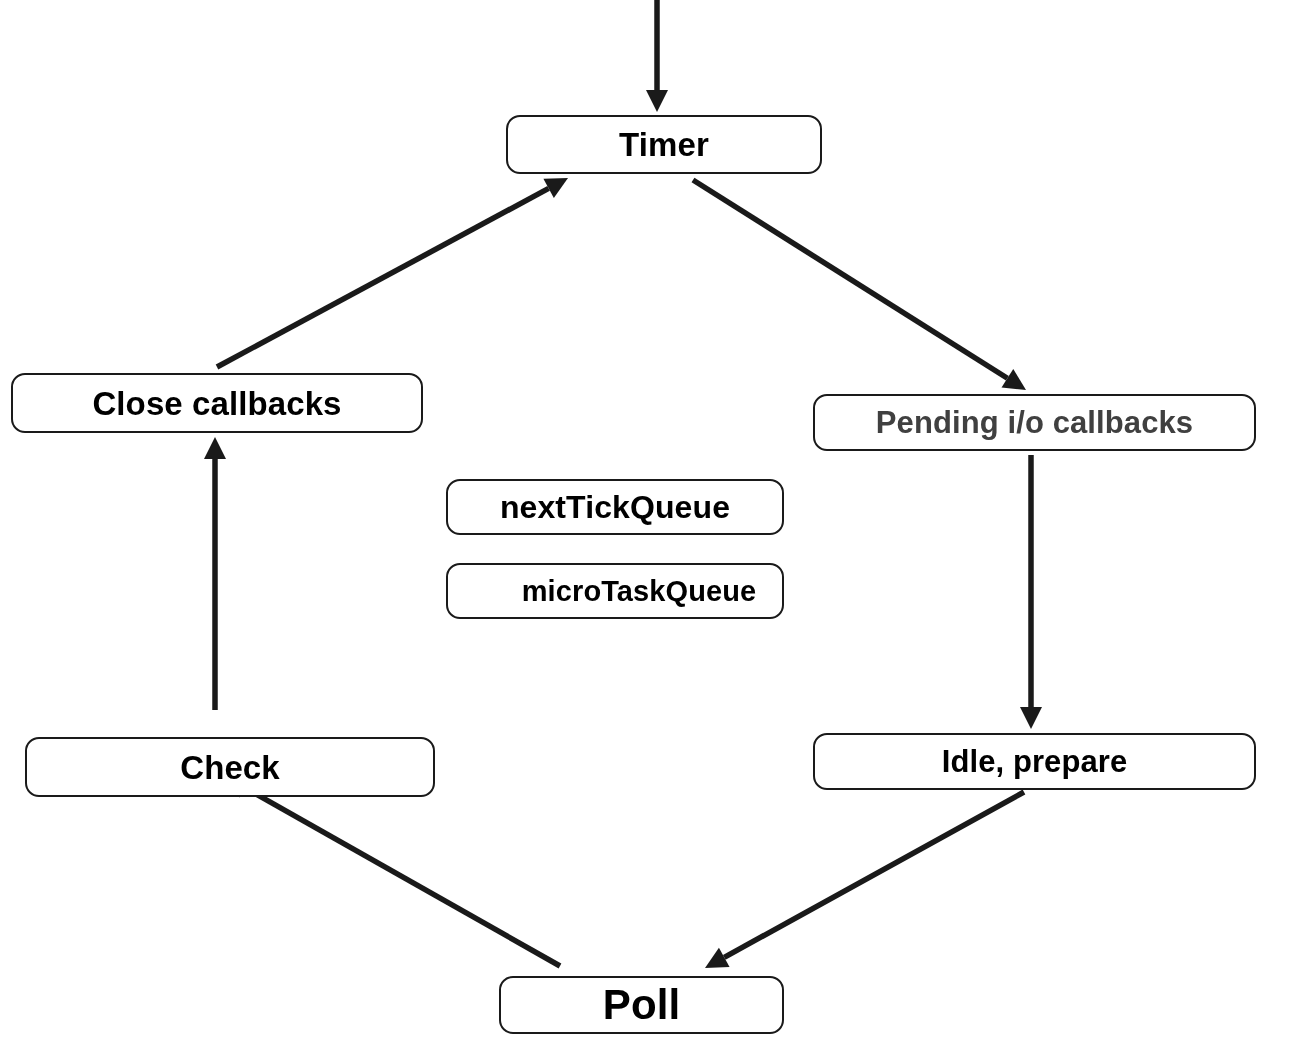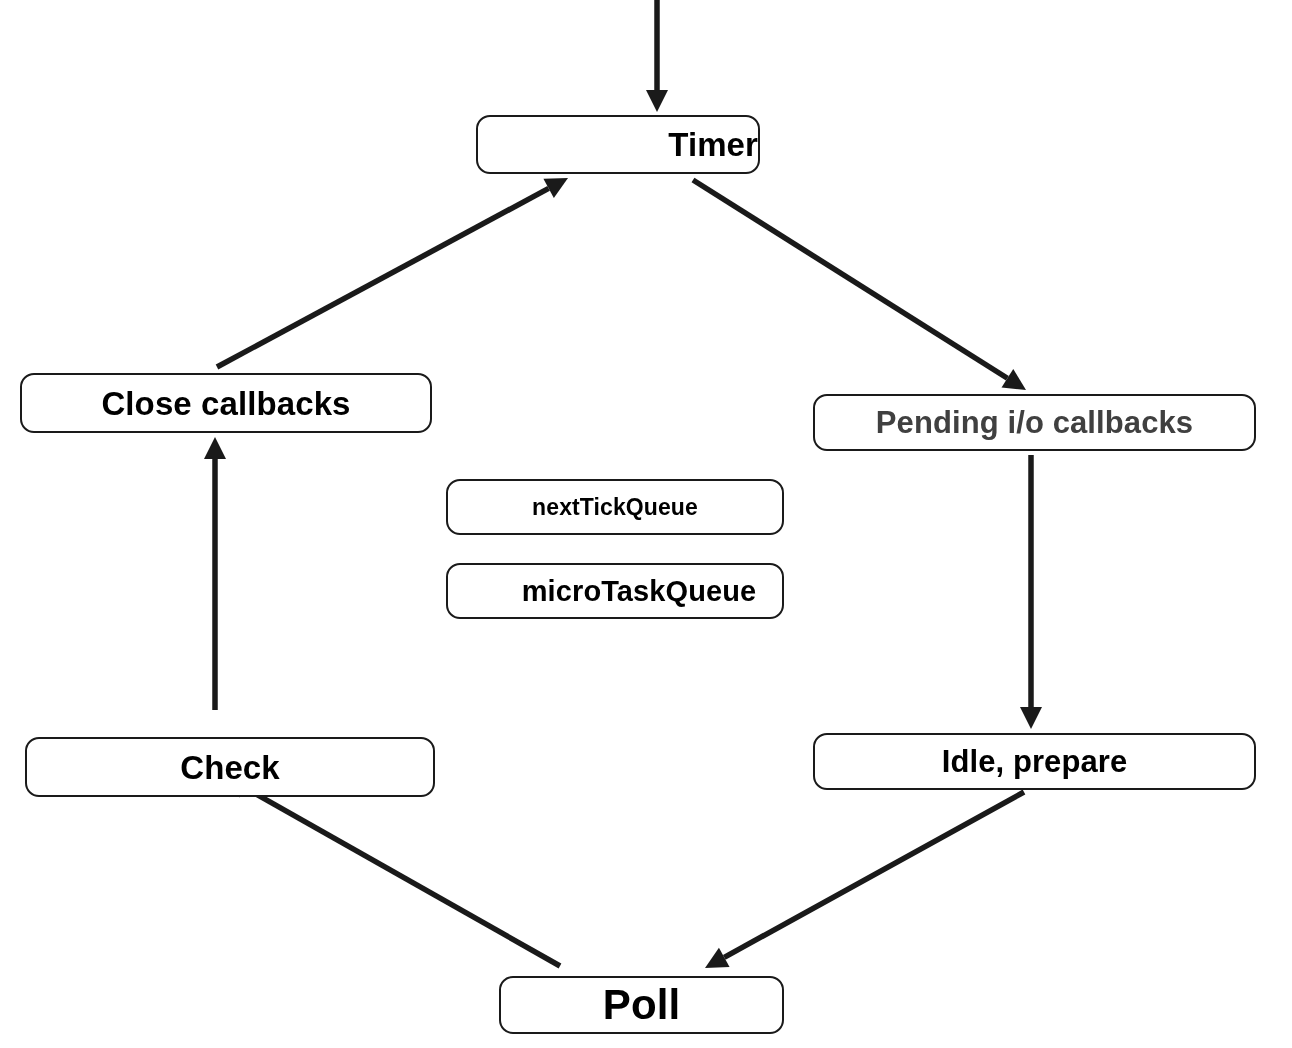--- a/index.html
+++ b/index.html
@@ -74,39 +74,39 @@
         <line x1="215" y1="710" x2="215" y2="459" stroke="#1a1a1a" stroke-width="5.5" stroke-linecap="butt"></line>
         <polygon points="215,437 226,459 204,459" fill="#1a1a1a"></polygon>
       </g>
       <g>
         <line x1="217" y1="367" x2="548.6296358017122" y2="188.43019610677038" stroke="#1a1a1a" stroke-width="5.5" stroke-linecap="butt"></line>
         <polygon points="568,178 553.8447338550974,198.1153782059143 543.414537748327,178.74501400762645" fill="#1a1a1a"></polygon>
       </g>
     </svg>
 
   <div id="nodes">
-      <div class="node" style="left: 476px; top: 115px; width: 284px; height: 59px; border-color: rgb(26, 26, 26); justify-content: flex-end;">
+      <div class="node" style="left: 506px; top: 115px; width: 316px; height: 59px; border-color: rgb(26, 26, 26);">
         <span class="node-label" style="font-size: 33px; color: rgb(0, 0, 0);">Timer</span>
       </div>
       <div class="node" style="left: 813px; top: 394px; width: 443px; height: 57px; border-color: rgb(26, 26, 26);">
         <span class="node-label" style="font-size: 31px; color: #404040;">Pending i/o callbacks</span>
       </div>
       <div class="node" style="left: 813px; top: 733px; width: 443px; height: 57px; border-color: rgb(26, 26, 26);">
         <span class="node-label" style="font-size: 31px; color: rgb(0, 0, 0);">Idle, prepare</span>
       </div>
       <div class="node" style="left: 499px; top: 976px; width: 285px; height: 58px; border-color: rgb(26, 26, 26);">
         <span class="node-label" style="font-size: 42px; color: rgb(0, 0, 0);">Poll</span>
       </div>
       <div class="node" style="left: 25px; top: 713px; width: 410px; height: 60px; border-color: rgb(26, 26, 26); margin-top: 24px;">
         <span class="node-label" style="font-size: 33px; color: rgb(0, 0, 0);">Check</span>
       </div>
-      <div class="node" style="left: 20px; top: 373px; width: 412px; height: 60px; border-color: rgb(26, 26, 26); justify-content: center;">
+      <div class="node" style="left: 11px; top: 373px; width: 412px; height: 60px; border-color: rgb(26, 26, 26); justify-content: center;">
         <span class="node-label" style="font-size: 33px; color: rgb(0, 0, 0);">Close callbacks</span>
       </div>
       <div class="node" style="left: 446px; top: 479px; width: 338px; height: 56px; border-color: rgb(26, 26, 26);">
-        <span class="node-label" style="font-size: 23px; color: rgb(0, 0, 0);">nextTickQueue</span>
+        <span class="node-label" style="font-size: 32px; color: rgb(0, 0, 0);">nextTickQueue</span>
       </div>
       <div class="node" style="left: 446px; top: 563px; width: 338px; height: 56px; border-color: rgb(26, 26, 26); padding-left: 48px;">
         <span class="node-label" style="font-size: 29px; color: rgb(0, 0, 0);">microTaskQueue</span>
       </div>
     </div>
 
 </div>
 
 </body></html>

